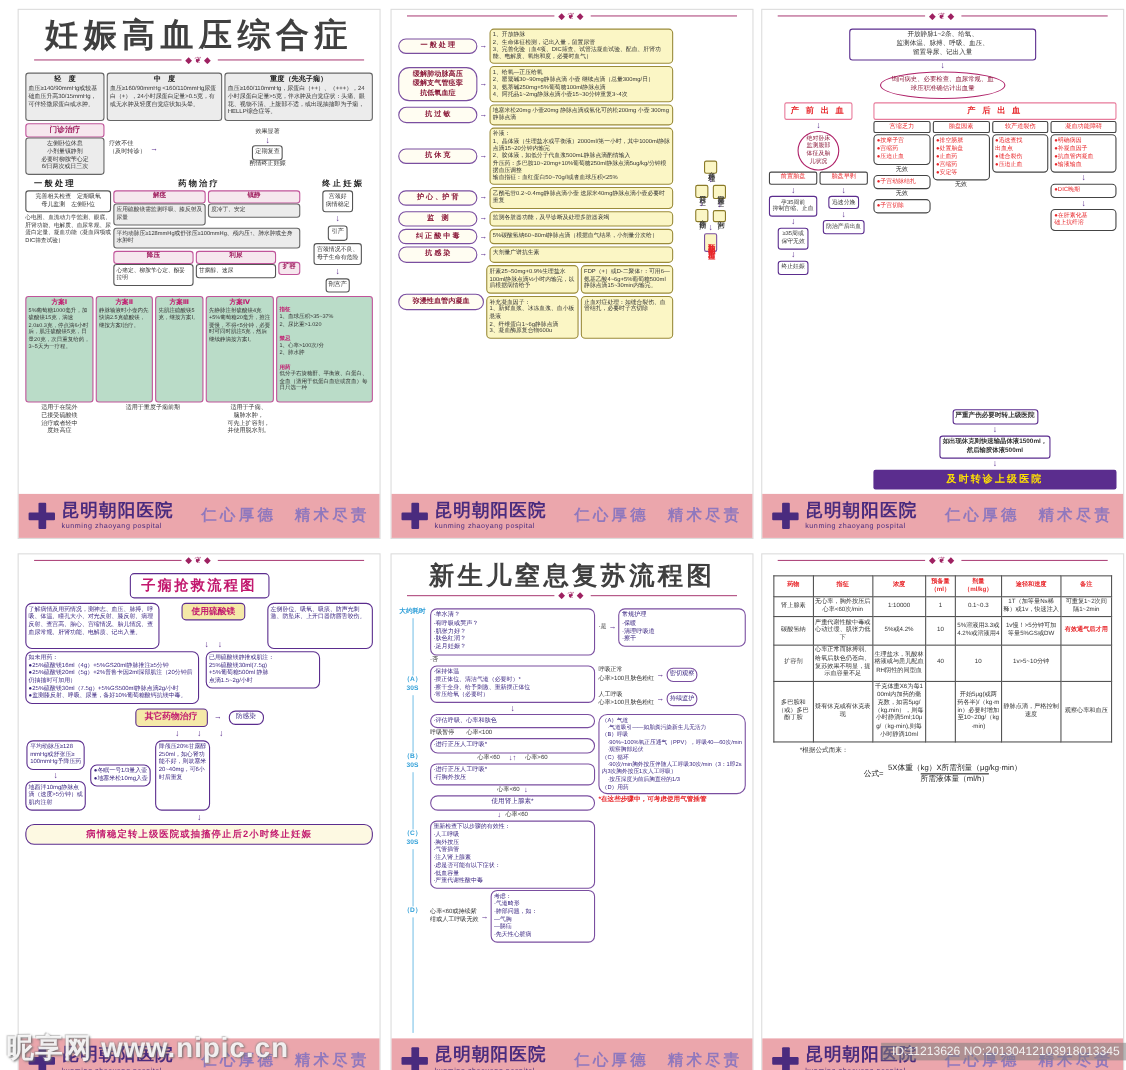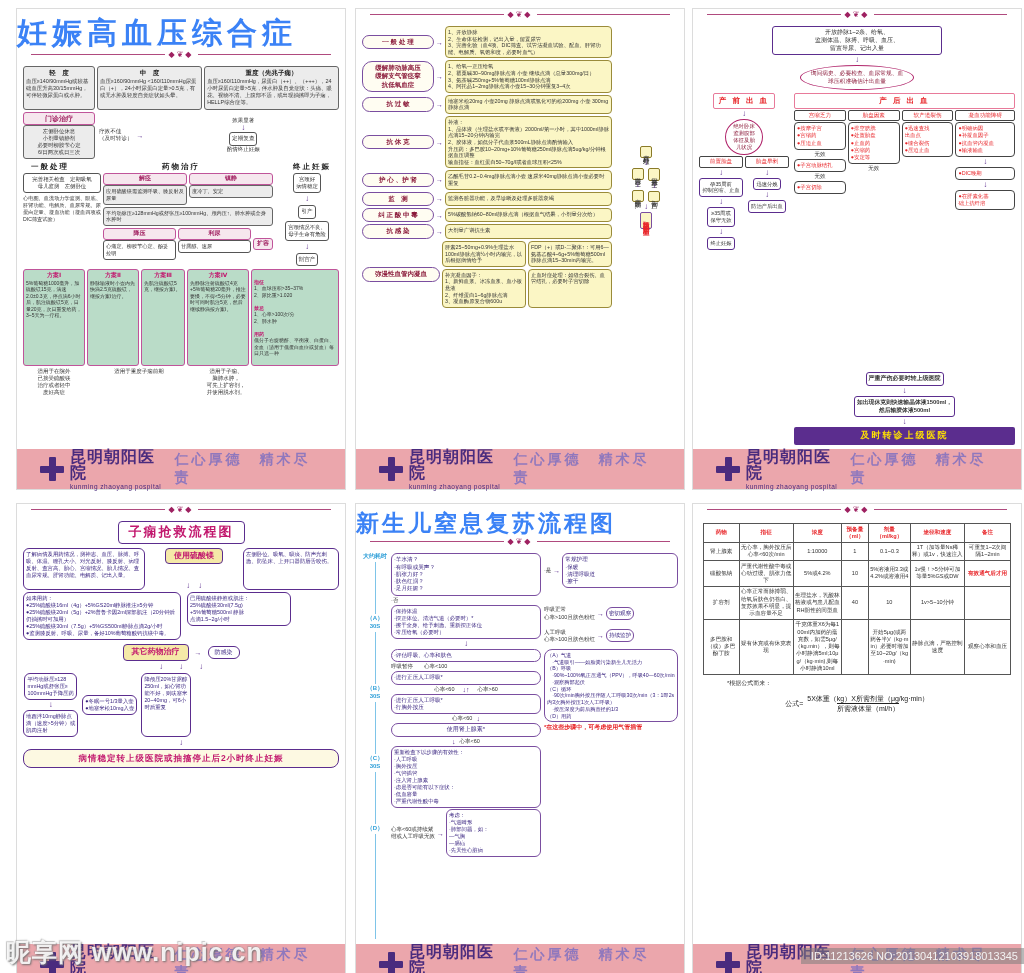--- a/index.html
+++ b/index.html
@@ -1,24 +1,24 @@
 <!DOCTYPE html>
 <html><head>
 <meta charset="utf-8">
 <style>
 *{margin:0;padding:0;box-sizing:border-box;}
 html,body{width:1024px;height:973px;overflow:hidden;background:#fff;font-family:"Liberation Sans","DejaVu Sans",sans-serif;}
 #canvas{position:relative;width:1024px;height:973px;background:#fff;overflow:hidden;}
 .poster{position:absolute;width:330px;height:482px;background:#fff;border:1px solid #dcdcdc;display:flex;flex-direction:column;}
-.ptitle{color:#3b82f6;font-family:"Liberation Serif","DejaVu Serif",serif;font-weight:bold;line-height:1.1;padding-top:7px;}
+.ptitle{text-align:center;color:#404040;font-family:"Liberation Serif","DejaVu Serif",serif;font-weight:bold;line-height:1.1;padding-top:7px;}
 .pdivider{display:flex;align-items:center;gap:4px;padding:1px 14px 3px;color:#9e2161;}
 .pdivider .dline{flex:1;height:1px;background:#b04a7e;}
 .pdivider .orn{font-size:8px;letter-spacing:2px;color:#9e2161;}
 .pbody{flex:1;padding:4px 6px;font-size:6px;line-height:1.3;color:#333;overflow:hidden;position:relative;}
-.pfooter{height:40px;background:#eba6ac;display:flex;align-items:center;padding:0 23px;gap:6px;flex-shrink:0;}
+.pfooter{height:40px;background:#eba6ac;display:flex;align-items:center;padding:0 9px;gap:6px;flex-shrink:0;}
 .cross{width:24px;height:24px;position:relative;flex-shrink:0;}
 .cross::before{content:"";position:absolute;left:8.5px;top:0;width:7px;height:24px;background:#4a2b7e;border-radius:1px;}
 .cross::after{content:"";position:absolute;top:8.5px;left:0;width:24px;height:7px;background:#4a2b7e;border-radius:1px;}
 .hname .cn{color:#4a2b7e;font-size:16px;font-weight:bold;letter-spacing:1px;line-height:1;}
 .hname .en{color:#4a2b7e;font-size:6.5px;margin-top:2px;letter-spacing:.5px;}
 .motto{margin-left:auto;color:#9078bd;font-size:14px;font-weight:bold;letter-spacing:3px;}
 .row{display:flex;}.col{display:flex;flex-direction:column;}
 .g2{gap:2px;}.g4{gap:4px;}.ctr{align-items:center;}.jctr{justify-content:center;}
 .box{border:1px solid #555;border-radius:3px;padding:2px;white-space:pre-line;background:#fff;}
 .ar{text-align:center;color:#5b2d8e;font-size:8px;line-height:1;}

